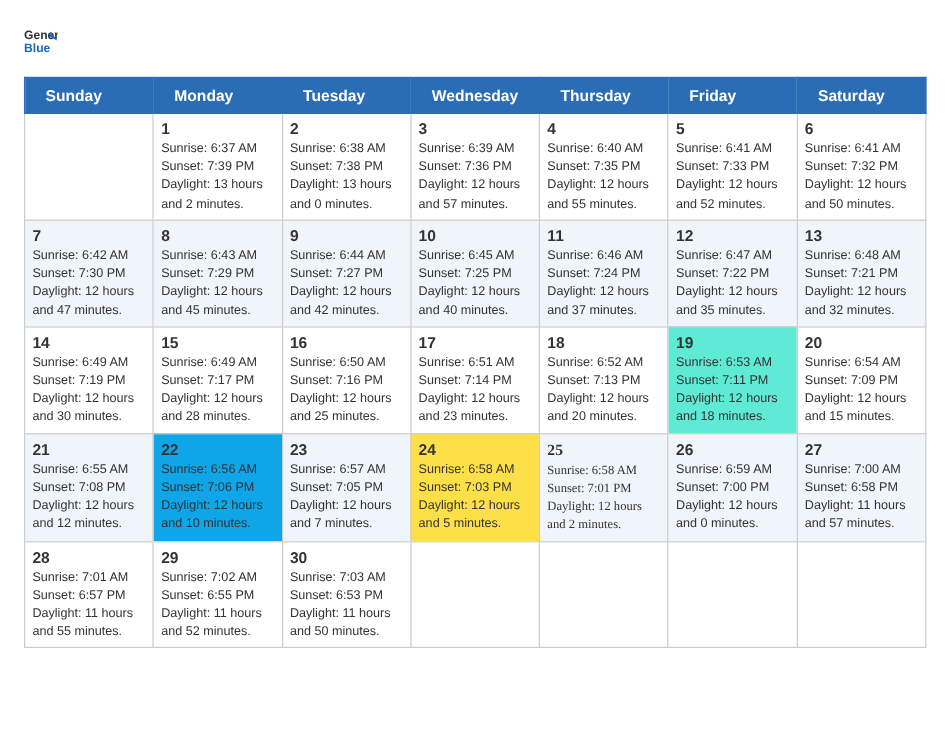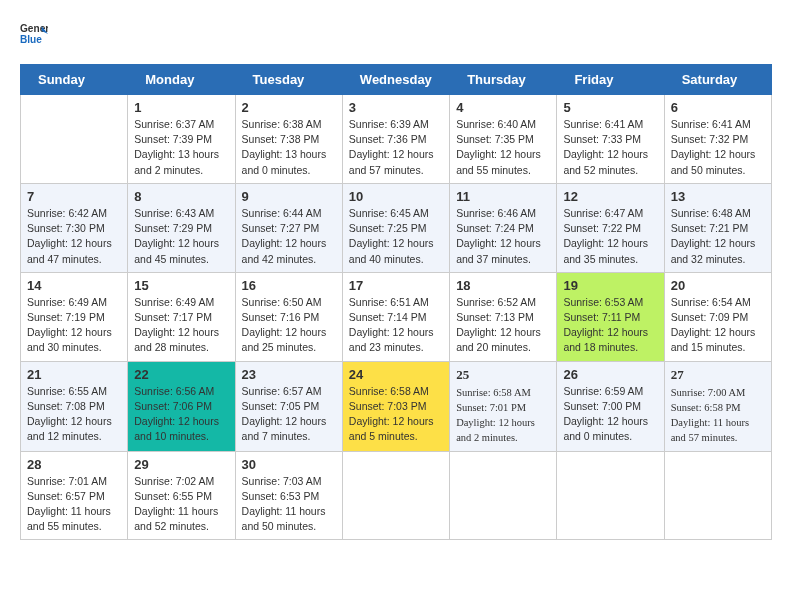--- a/index.html
+++ b/index.html
@@ -183,55 +183,55 @@
           <div class="day-info">Sunrise: 6:50 AM<br>Sunset: 7:16 PM<br>Daylight: 12 hours and 25 minutes.</div>
         </td>
         <td style="background: rgb(255, 255, 255);">
           <span class="day-number">17</span>
           <div class="day-info">Sunrise: 6:51 AM<br>Sunset: 7:14 PM<br>Daylight: 12 hours and 23 minutes.</div>
         </td>
         <td style="background: rgb(255, 255, 255);">
           <span class="day-number">18</span>
           <div class="day-info">Sunrise: 6:52 AM<br>Sunset: 7:13 PM<br>Daylight: 12 hours and 20 minutes.</div>
         </td>
-        <td style="background: #bef264; margin-top: 48px;">
+        <td style="background: #5eead4; margin-top: 48px;">
           <span class="day-number">19</span>
           <div class="day-info">Sunrise: 6:53 AM<br>Sunset: 7:11 PM<br>Daylight: 12 hours and 18 minutes.</div>
         </td>
         <td style="background: rgb(255, 255, 255);">
           <span class="day-number">20</span>
           <div class="day-info">Sunrise: 6:54 AM<br>Sunset: 7:09 PM<br>Daylight: 12 hours and 15 minutes.</div>
         </td>
       </tr>
       <tr>
         <td style="background: rgb(240, 244, 251);">
           <span class="day-number">21</span>
           <div class="day-info">Sunrise: 6:55 AM<br>Sunset: 7:08 PM<br>Daylight: 12 hours and 12 minutes.</div>
         </td>
-        <td style="background: #14b8a6; margin-left: 36px;">
+        <td style="background: #0ea5e9; margin-left: 36px;">
           <span class="day-number">22</span>
           <div class="day-info">Sunrise: 6:56 AM<br>Sunset: 7:06 PM<br>Daylight: 12 hours and 10 minutes.</div>
         </td>
         <td style="background: rgb(240, 244, 251);">
           <span class="day-number">23</span>
           <div class="day-info">Sunrise: 6:57 AM<br>Sunset: 7:05 PM<br>Daylight: 12 hours and 7 minutes.</div>
         </td>
         <td style="background: #fde047;">
           <span class="day-number">24</span>
           <div class="day-info">Sunrise: 6:58 AM<br>Sunset: 7:03 PM<br>Daylight: 12 hours and 5 minutes.</div>
         </td>
         <td style="background: rgb(240, 244, 251); font-family: Liberation Serif, serif;">
           <span class="day-number">25</span>
           <div class="day-info">Sunrise: 6:58 AM<br>Sunset: 7:01 PM<br>Daylight: 12 hours and 2 minutes.</div>
         </td>
         <td style="background: rgb(240, 244, 251);">
           <span class="day-number">26</span>
           <div class="day-info">Sunrise: 6:59 AM<br>Sunset: 7:00 PM<br>Daylight: 12 hours and 0 minutes.</div>
         </td>
-        <td style="background: rgb(240, 244, 251); font-family: Liberation Serif, serif;">
+        <td style="background: rgb(240, 244, 251);">
           <span class="day-number">27</span>
           <div class="day-info">Sunrise: 7:00 AM<br>Sunset: 6:58 PM<br>Daylight: 11 hours and 57 minutes.</div>
         </td>
       </tr>
       <tr>
         <td style="background: rgb(255, 255, 255); border-radius: 22px;">
           <span class="day-number">28</span>
           <div class="day-info">Sunrise: 7:01 AM<br>Sunset: 6:57 PM<br>Daylight: 11 hours and 55 minutes.</div>
         </td>
         <td style="background: rgb(255, 255, 255);">

